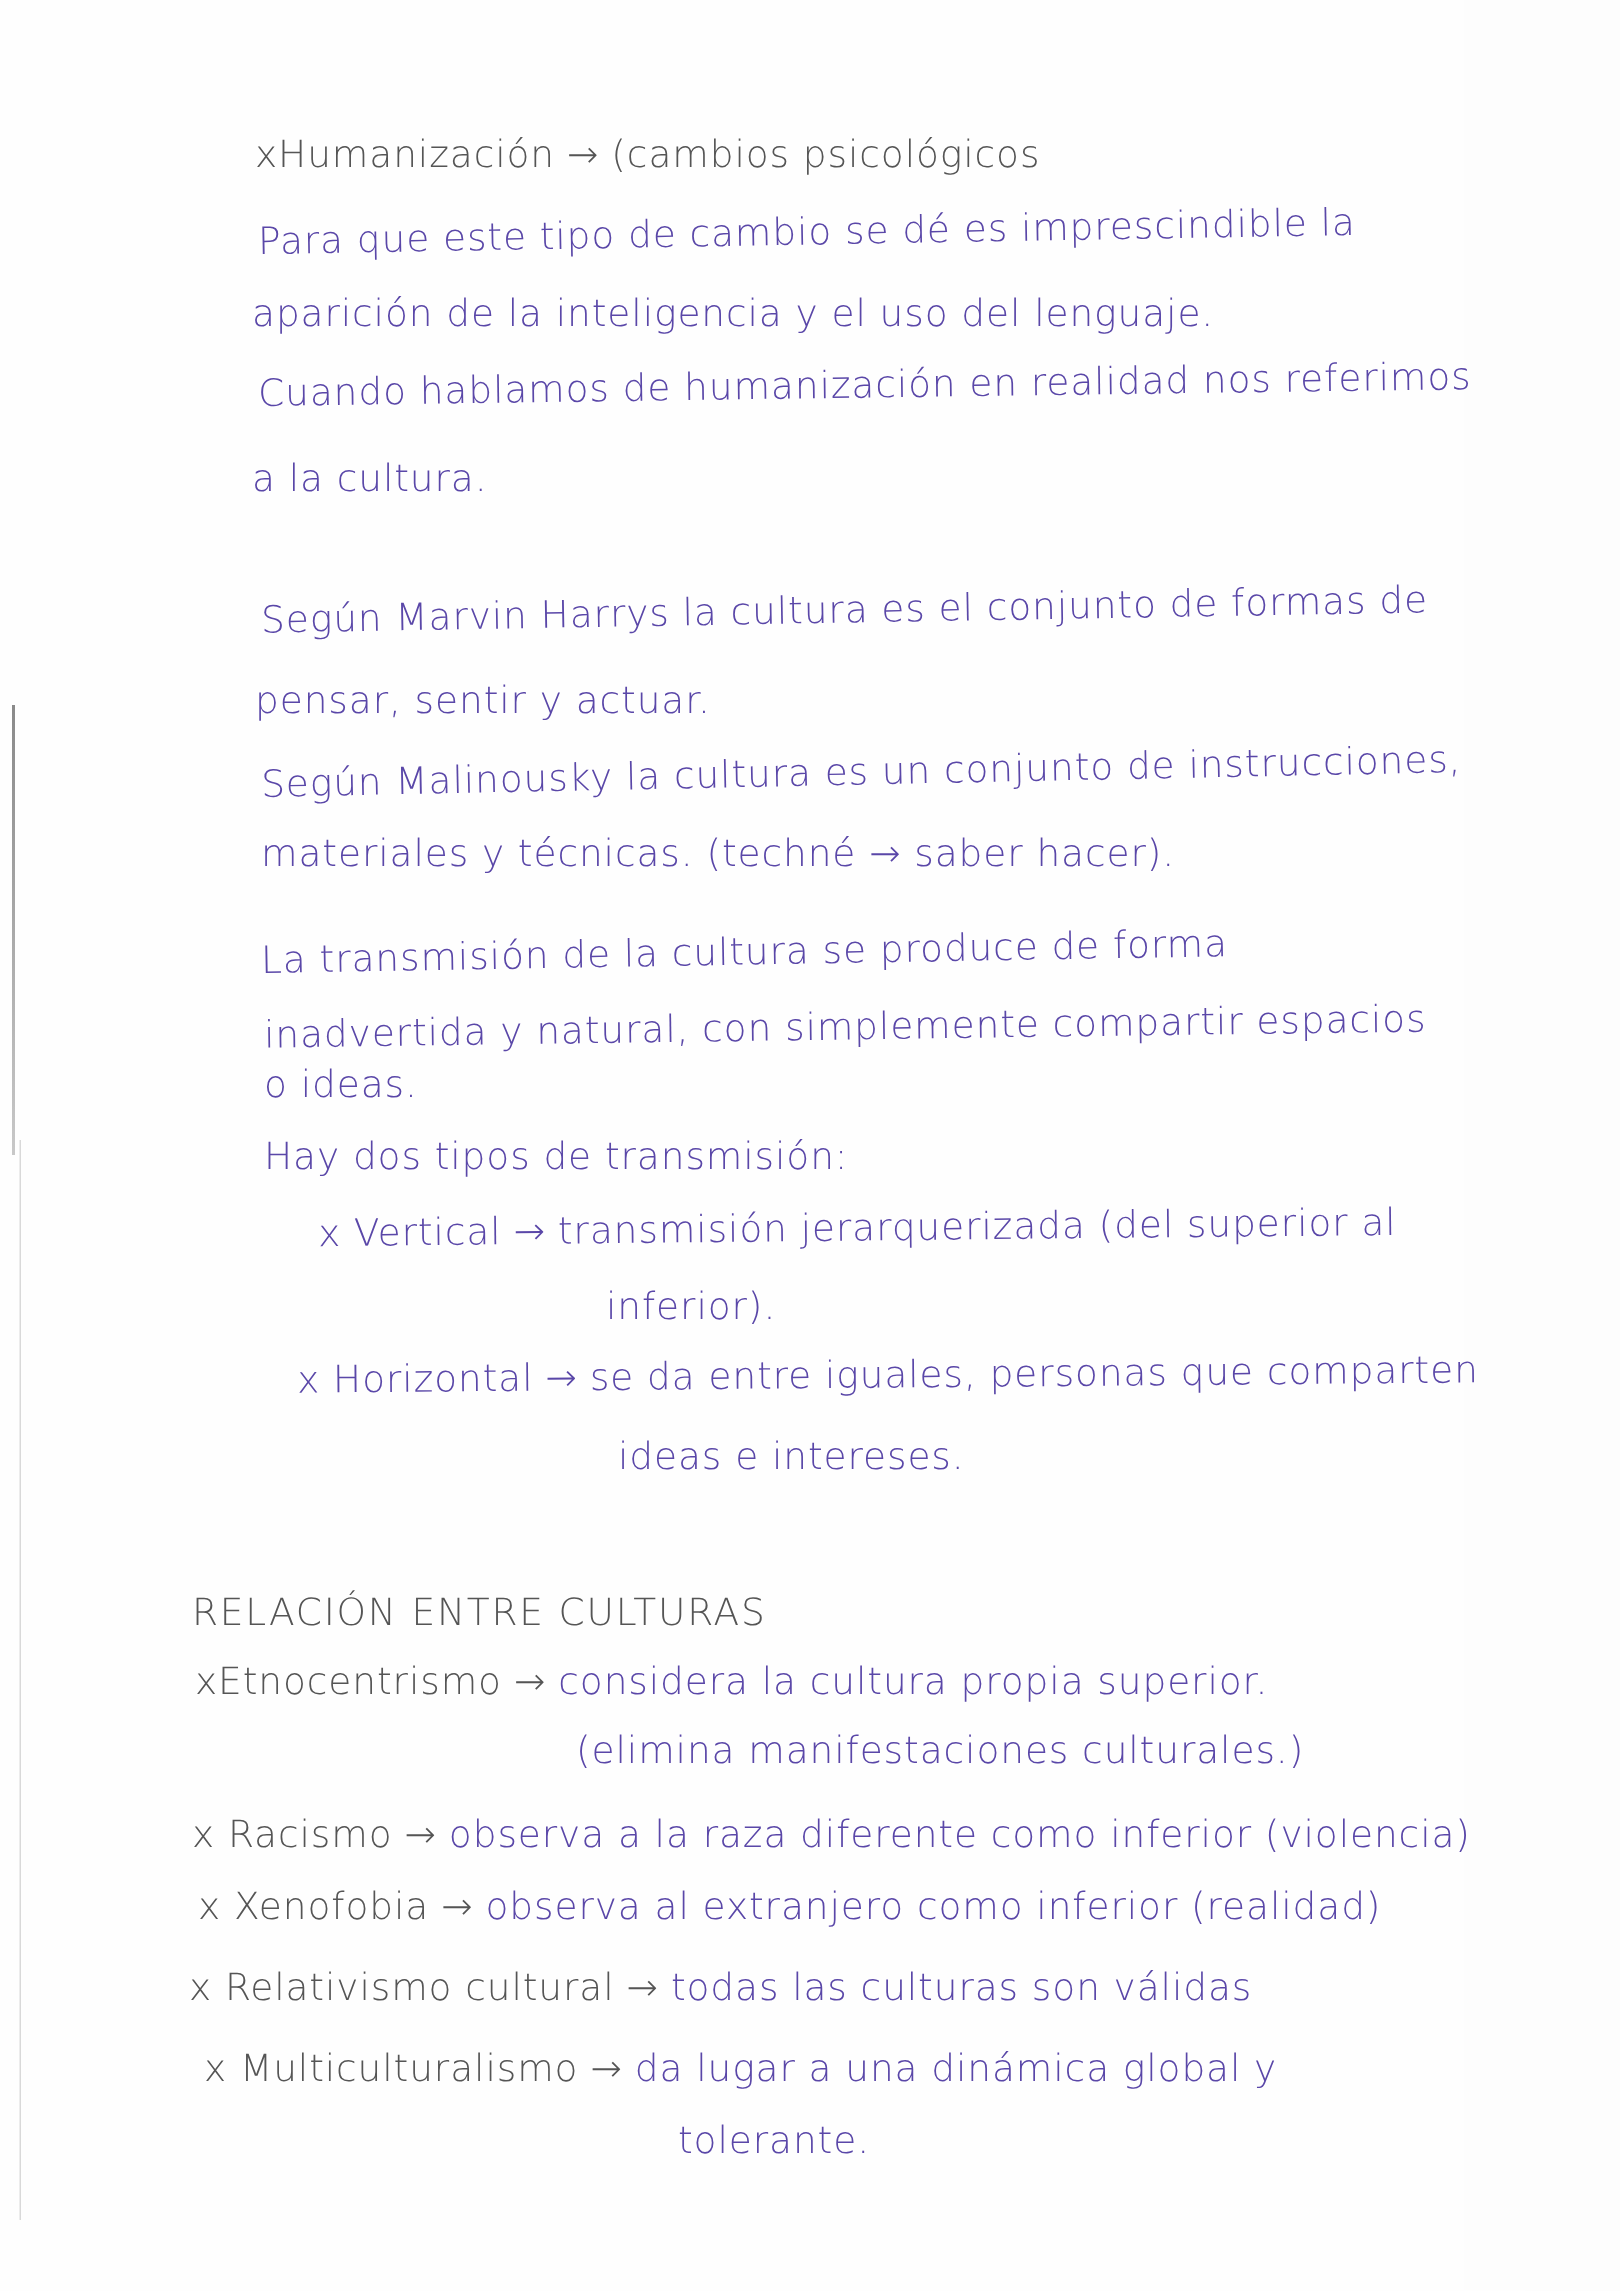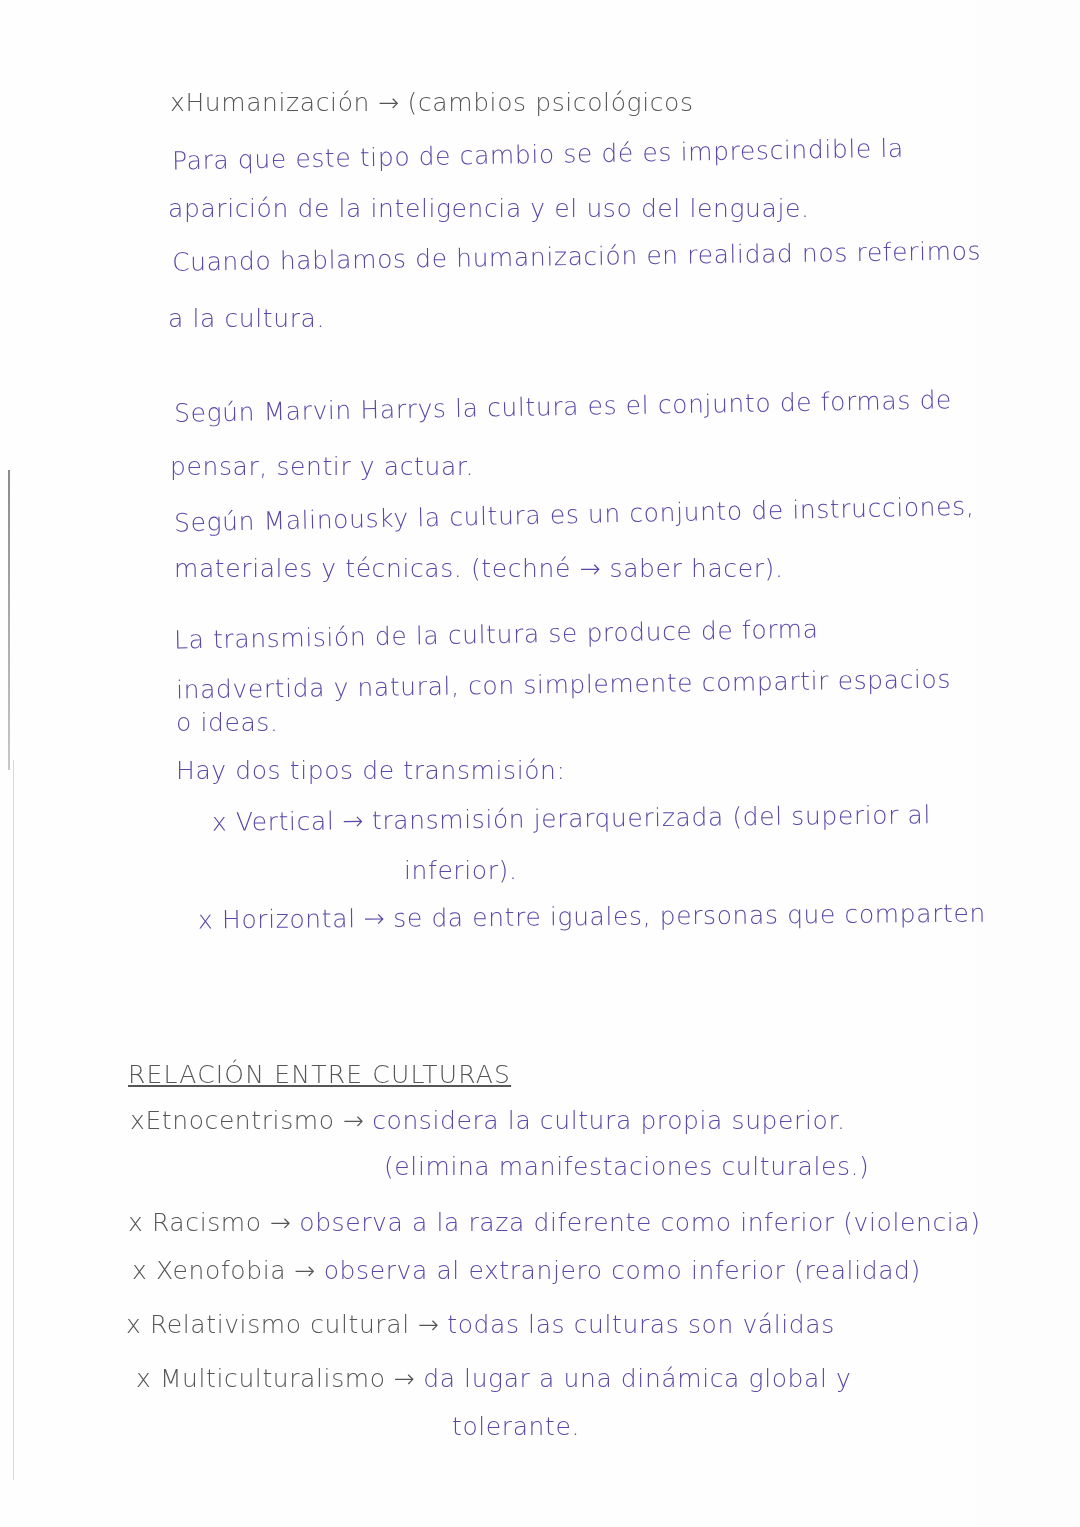--- a/index.html
+++ b/index.html
@@ -62,22 +62,23 @@
   <div class="line ink" style="left:212px; top:804px; transform:rotate(-0.6deg);">
     <span>x</span>
     <span>Vertical</span><span class="arrow">→</span><span>transmisión jerarquerizada (del superior al</span>
   </div>
   <div class="line ink" style="left:404px; top:856px;">inferior).</div>
 
   <div class="line ink" style="left:198px; top:902px; transform:rotate(-0.5deg);">
     <span>x</span>
     <span>Horizontal</span><span class="arrow">→</span><span>se da entre iguales, personas que comparten</span>
   </div>
+  <div class="line ink" style="left:412px; top:956px;">ideas e intereses.</div>
 
-  <div class="line heading" style="left:128px; top:1060px;text-decoration:underline;">RELACIÓN ENTRE CULTURAS</div>
+  <div class="line heading" style="left:128px; top:1060px;">RELACIÓN ENTRE CULTURAS</div>
 
   <div class="line" style="left:130px; top:1106px;">
     <span class="pencil">x</span><span class="pencil">Etnocentrismo</span><span class="pencil arrow">→</span><span class="ink">considera la cultura propia superior.</span>
   </div>
   <div class="line ink" style="left:384px; top:1152px;">(elimina manifestaciones culturales.)</div>
 
   <div class="line" style="left:128px; top:1208px;">
     <span class="pencil">x</span>
     <span class="pencil">Racismo</span><span class="pencil arrow">→</span><span class="ink">observa a la raza diferente como inferior (violencia)</span>
   </div>

